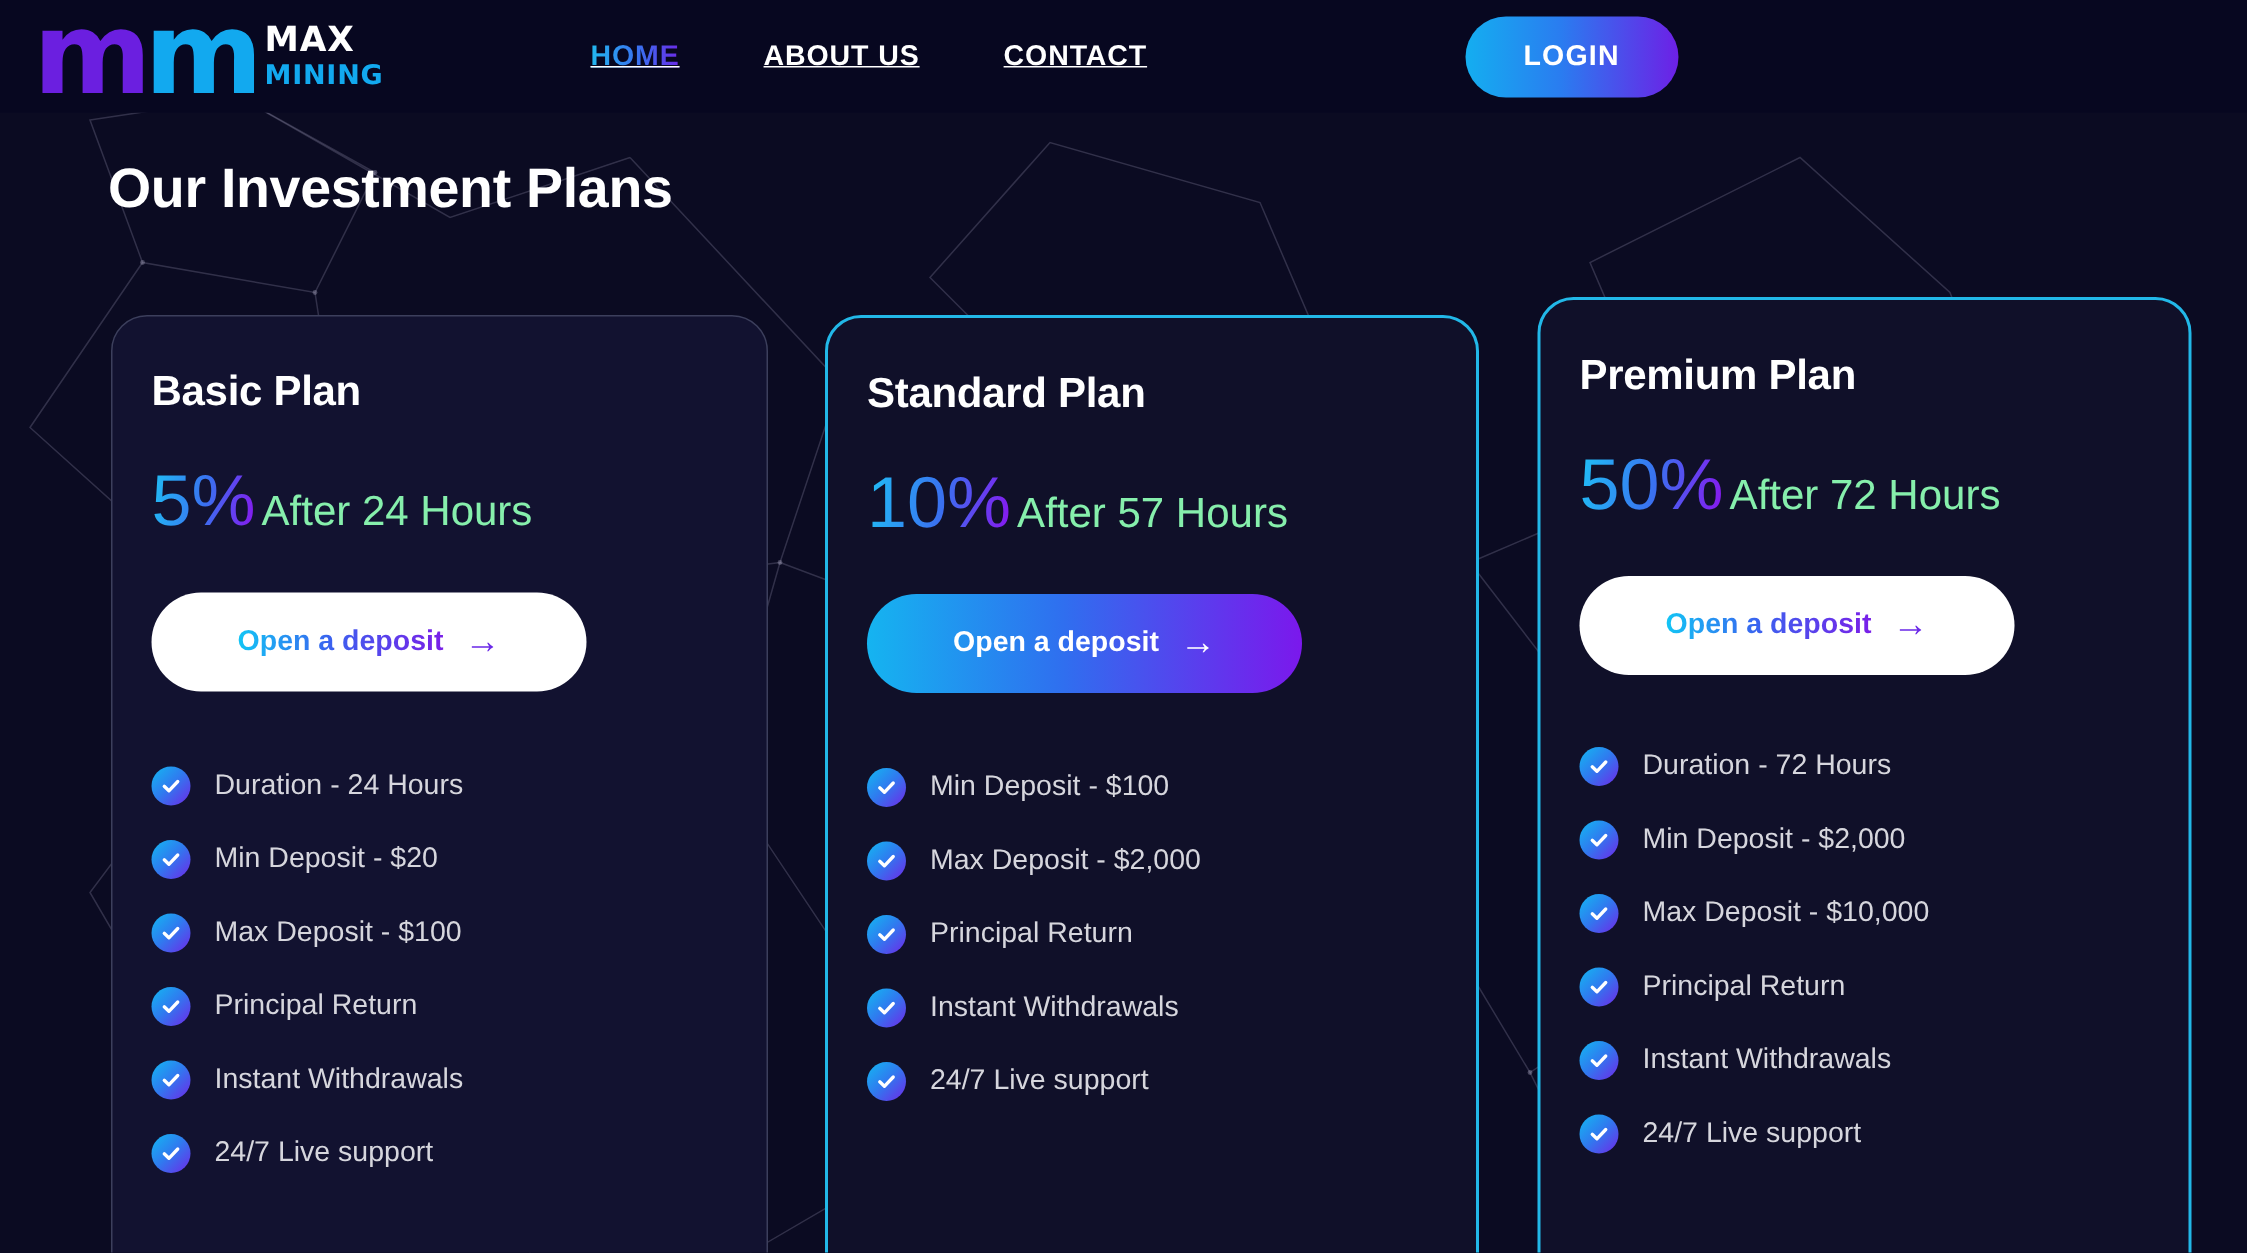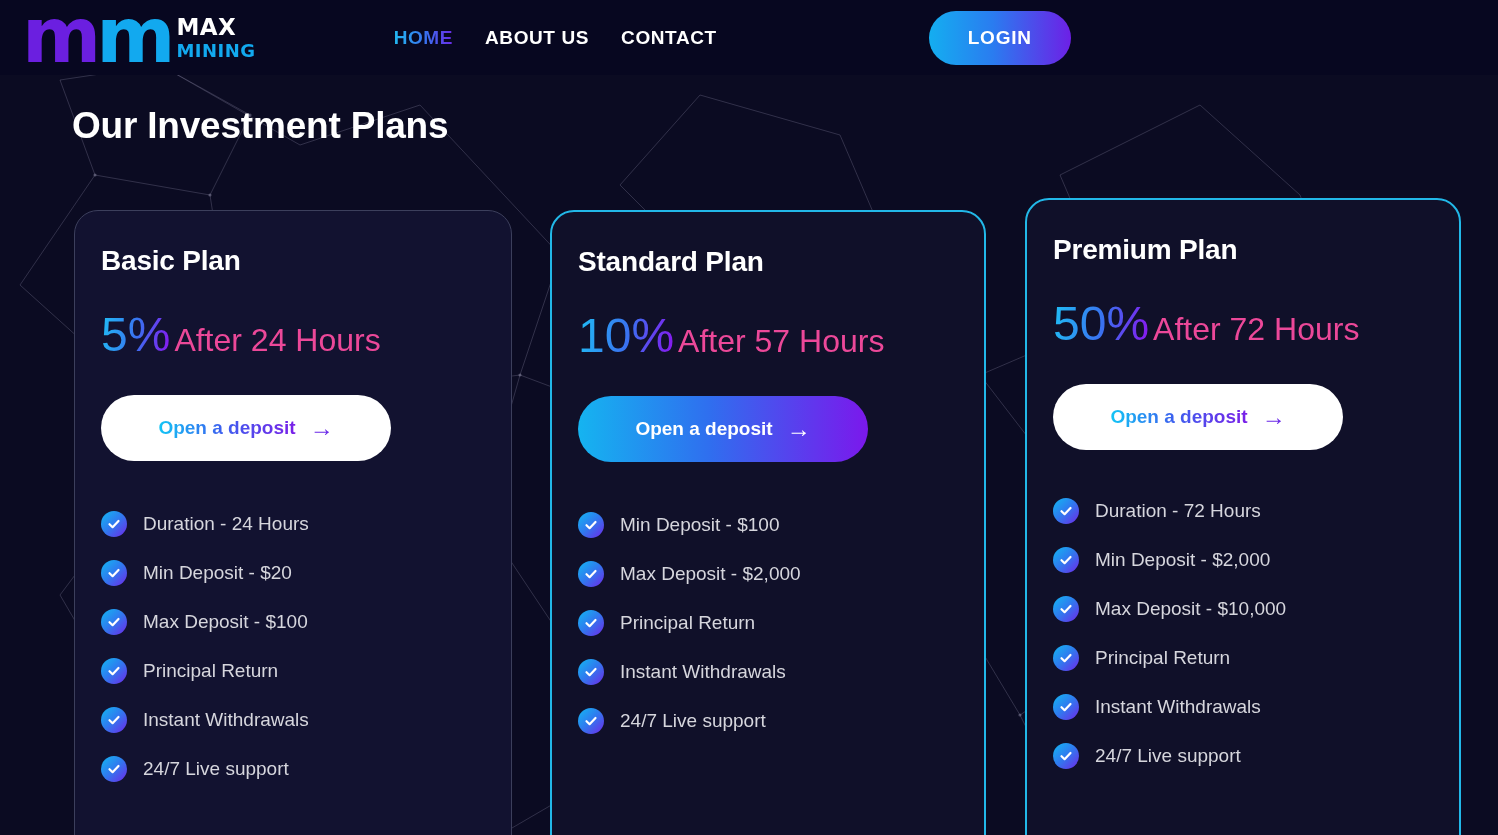--- a/index.html
+++ b/index.html
@@ -80,22 +80,23 @@
     font-weight: 700;
     font-size: 18px;
     letter-spacing: 0.5px;
     color: #12a9ef;
     margin-top: 3px;
   }
 
   .main-nav {
     display: flex;
     align-items: center;
-    gap: 32px;
+    gap: 56px;
     margin-left: 138px;
+    text-decoration: underline;
   }
   .nav-link {
     font-size: 19px;
     font-weight: 700;
     letter-spacing: 0.6px;
     color: #ffffff;
     text-decoration: none;
     cursor: pointer;
     white-space: nowrap;
   }
@@ -198,23 +199,23 @@
   .plan-percent {
     font-size: 48px;
     font-weight: 400;
     line-height: 1;
     background: linear-gradient(100deg, #1fc0f5 0%, #3a70f0 52%, #8b14ef 100%);
     -webkit-background-clip: text;
     background-clip: text;
     color: transparent;
   }
   .plan-after {
-    font-size: 32px;
+    font-size: 28px;
     font-weight: 400;
-    color: #ec4899;
+    color: #86efac;
     margin-left: 4px;
   }
 
   .deposit-btn {
     margin-left: 26px;
     margin-top: 36px;
     height: 66px;
     width: 290px;
     border: none;
     border-radius: 33px;

